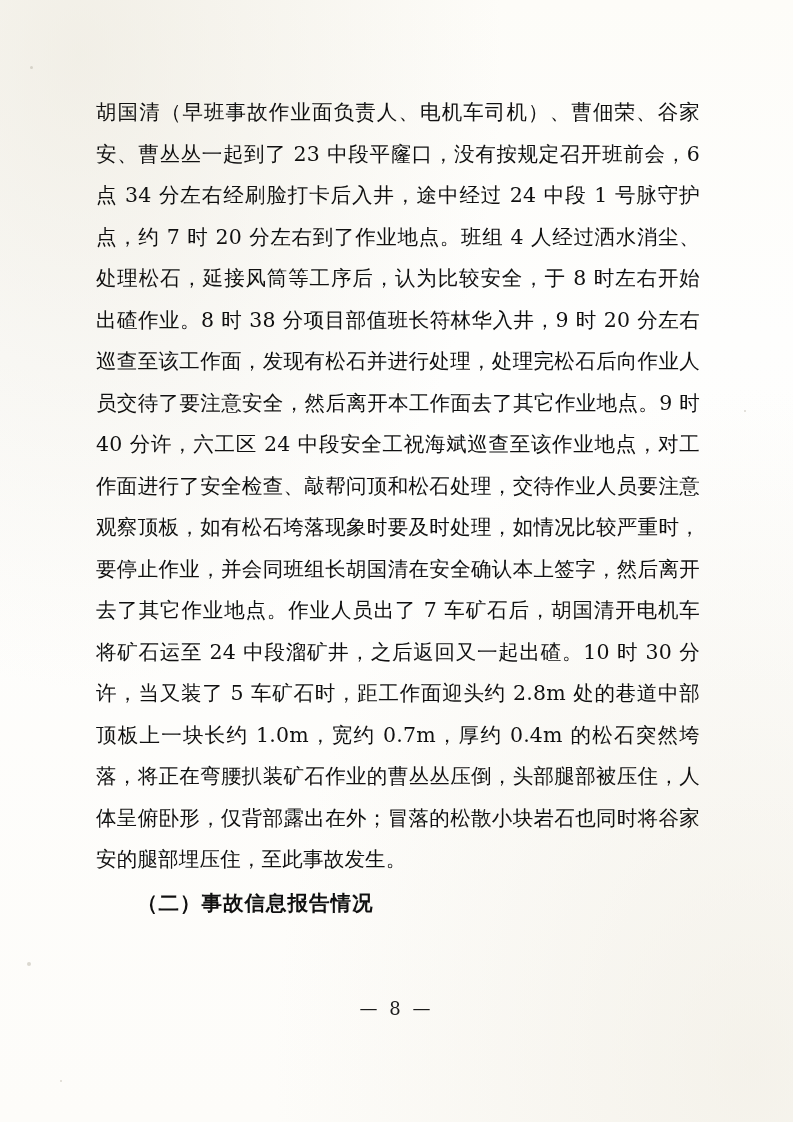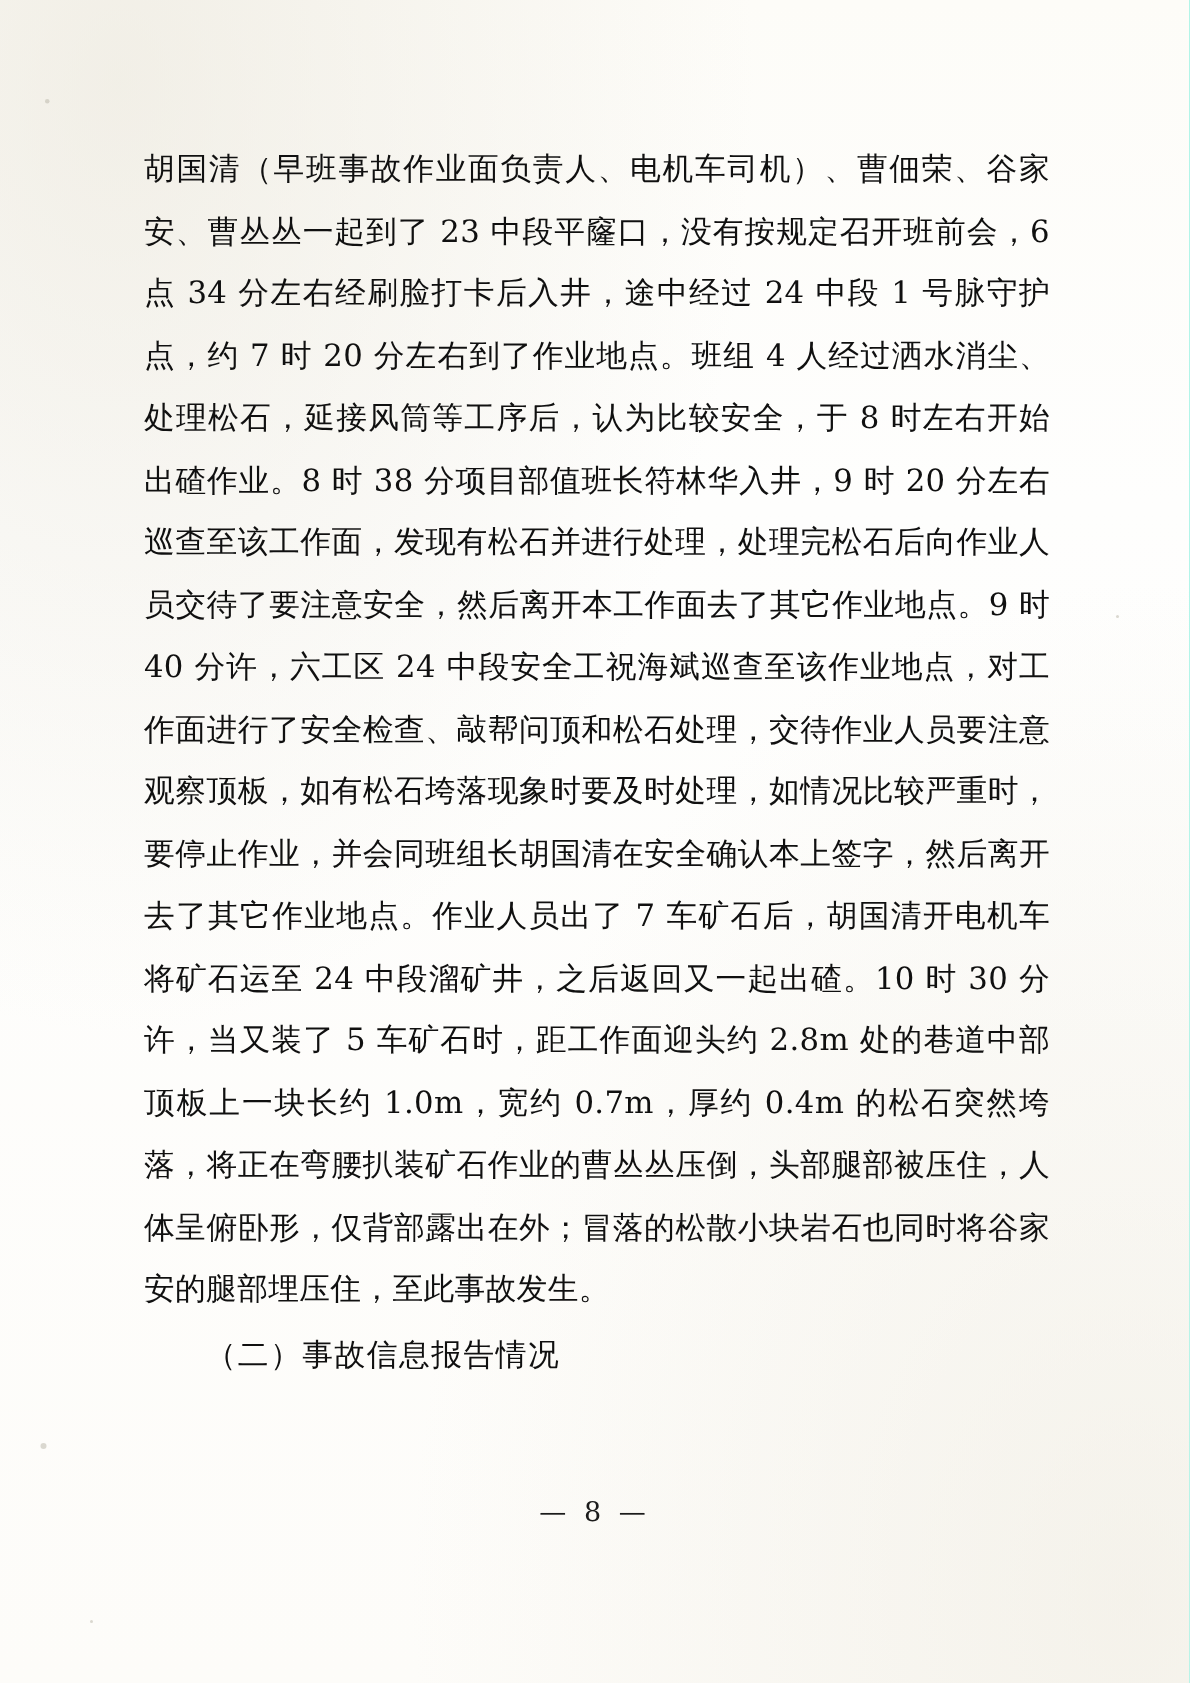--- a/index.html
+++ b/index.html
@@ -14,21 +14,21 @@
     color: #1a1a1a;
     position: relative;
     overflow: hidden;
   }
   .page {
     position: absolute;
     left: 0;
     top: 0;
     width: 793px;
     height: 1122px;
-    background: #5eead4;
+    background: #ec4899;
   }
   
   .paper-tint {
     position: absolute;
     inset: 0;
     background:
       radial-gradient(ellipse at 10% 5%, rgba(232,228,216,0.55) 0%, rgba(255,255,255,0) 42%),
       radial-gradient(ellipse at 95% 95%, rgba(236,232,220,0.5) 0%, rgba(255,255,255,0) 45%),
       linear-gradient(180deg, #fdfcf8 0%, #fefefd 30%, #fdfcf9 100%);
     pointer-events: none;
@@ -55,21 +55,21 @@
     color: #101010;
   }
   p.indent {
     text-indent: 2em;
   }
   .para-body {
     text-indent: 0;
   }
   .subhead {
     margin-top: 2px;
-    font-weight: normal;
+    font-weight: bold;
     text-indent: 2em;
     letter-spacing: 1px;
   }
   .footer {
     position: absolute;
     left: 0;
     top: 998px;
     width: 793px;
     text-align: center;
     font-size: 18px;

